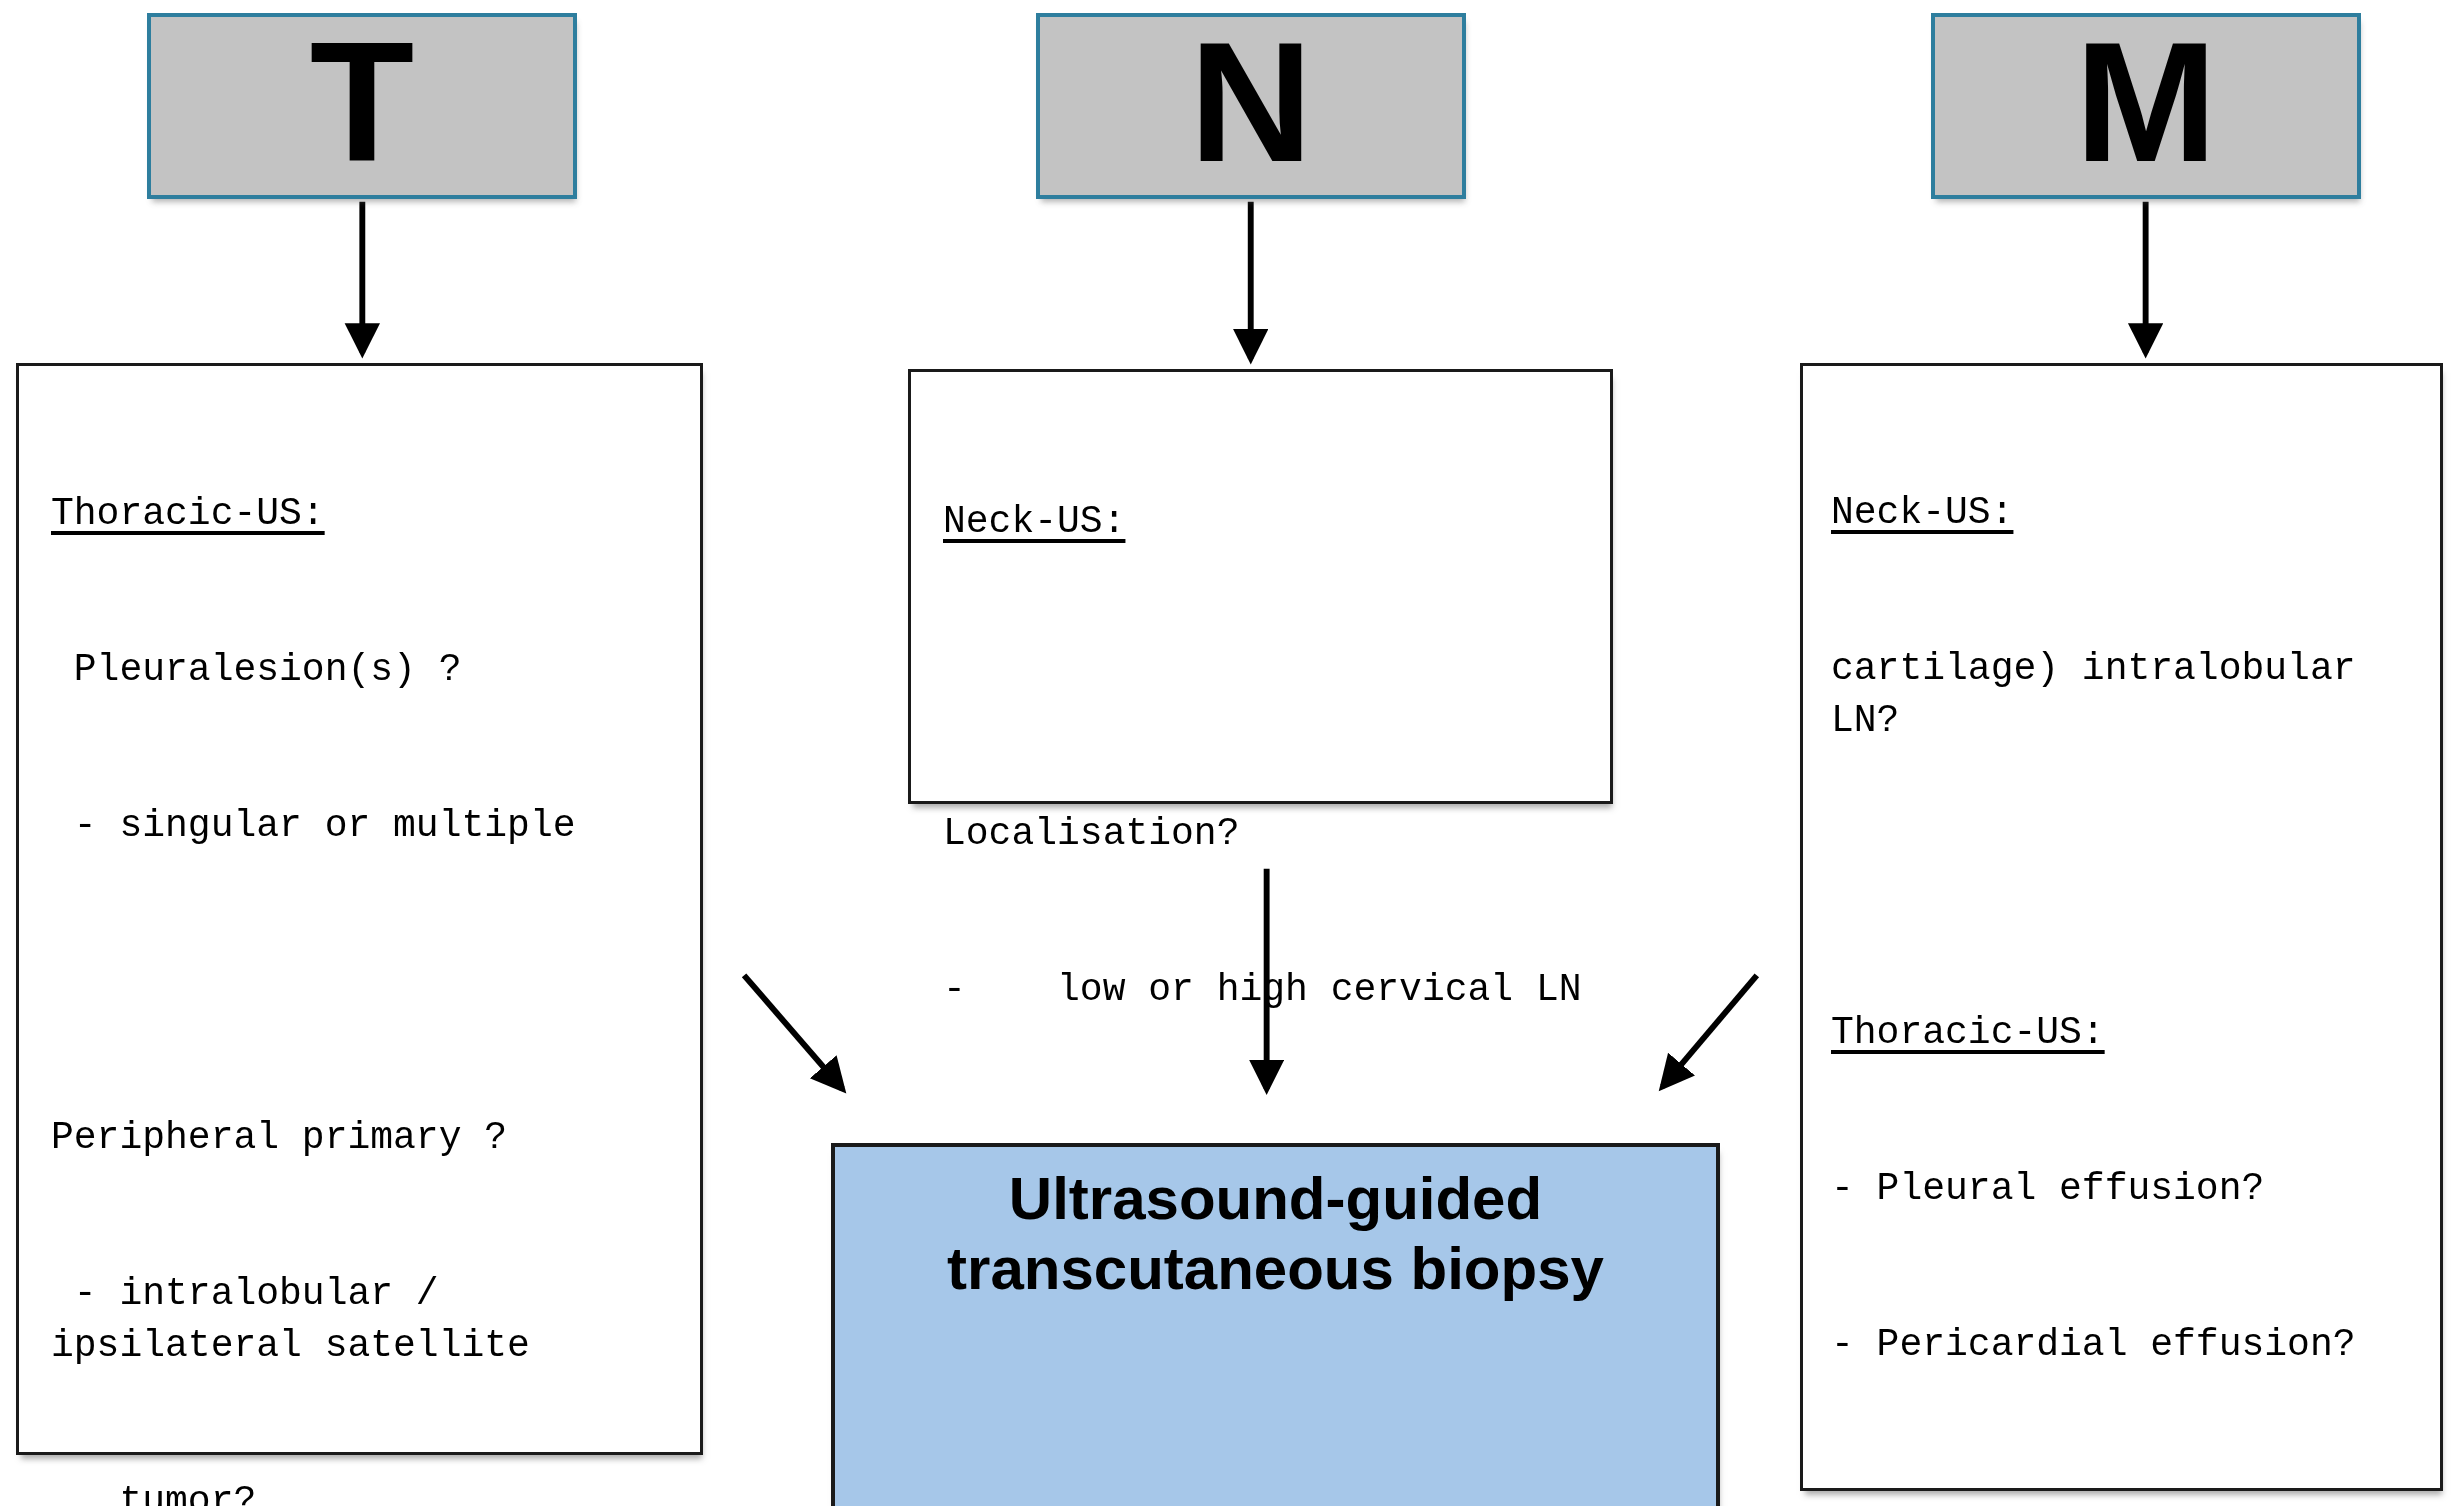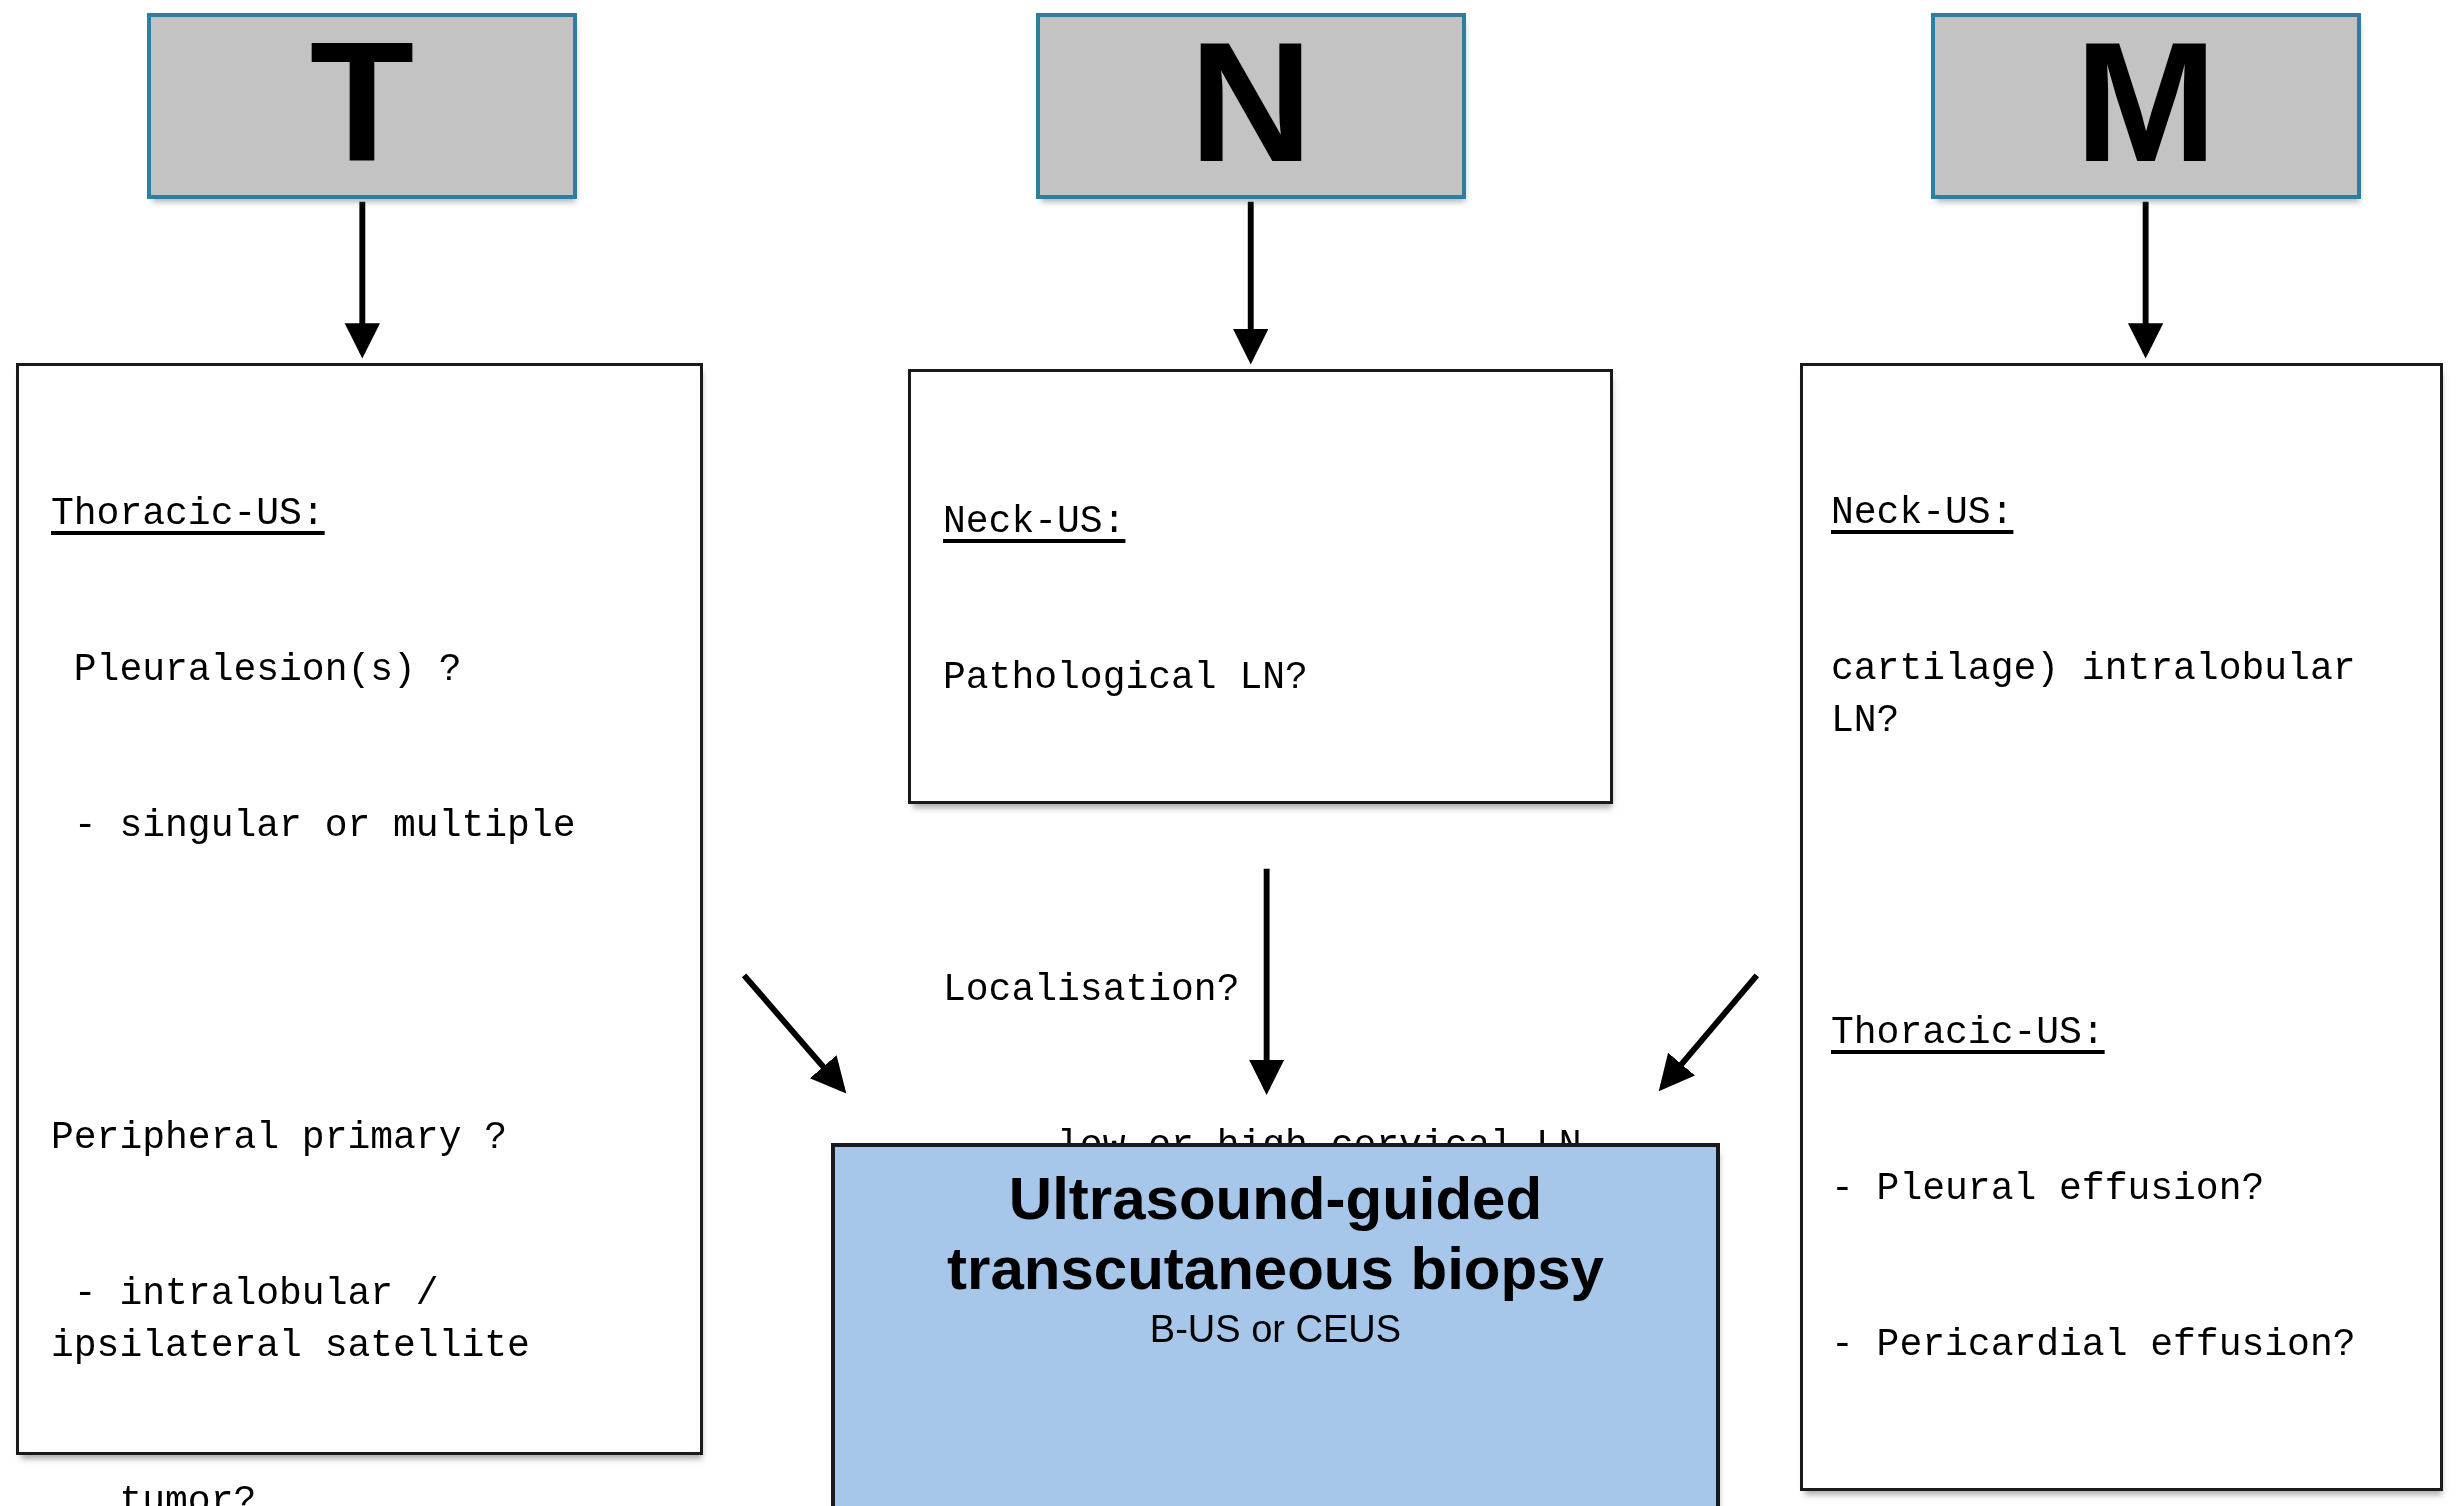--- a/index.html
+++ b/index.html
@@ -104,21 +104,20 @@
     
     
     
     
     
     
   </div>
 
   <div class="tbox box-mid">
     <div class="ln u">Neck-US:</div>
-    <div class="ln">Pathological LN?</div>
     <div class="ln"></div>
     <div class="ln">Localisation?</div>
     <div class="ln">-    low or high cervical LN</div>
     <div class="ln"></div>
     <div class="ln">Evluation of singular PET-pos. LN</div>
   </div>
 
   <div class="tbox box-right">
     <div class="ln u">Neck-US:</div>
     <div class="ln">cartilage) intralobular LN?</div>
@@ -138,17 +137,16 @@
     
     
     
     
     
   </div>
 
   <div class="biopsy">
     <div class="biopsy-title">Ultrasound-guided</div>
     <div class="biopsy-title">transcutaneous biopsy</div>
-    <div class="biopsy-body">B-US or CEUS</div>
   </div>
 
 </div>
 
 
 </body></html>

